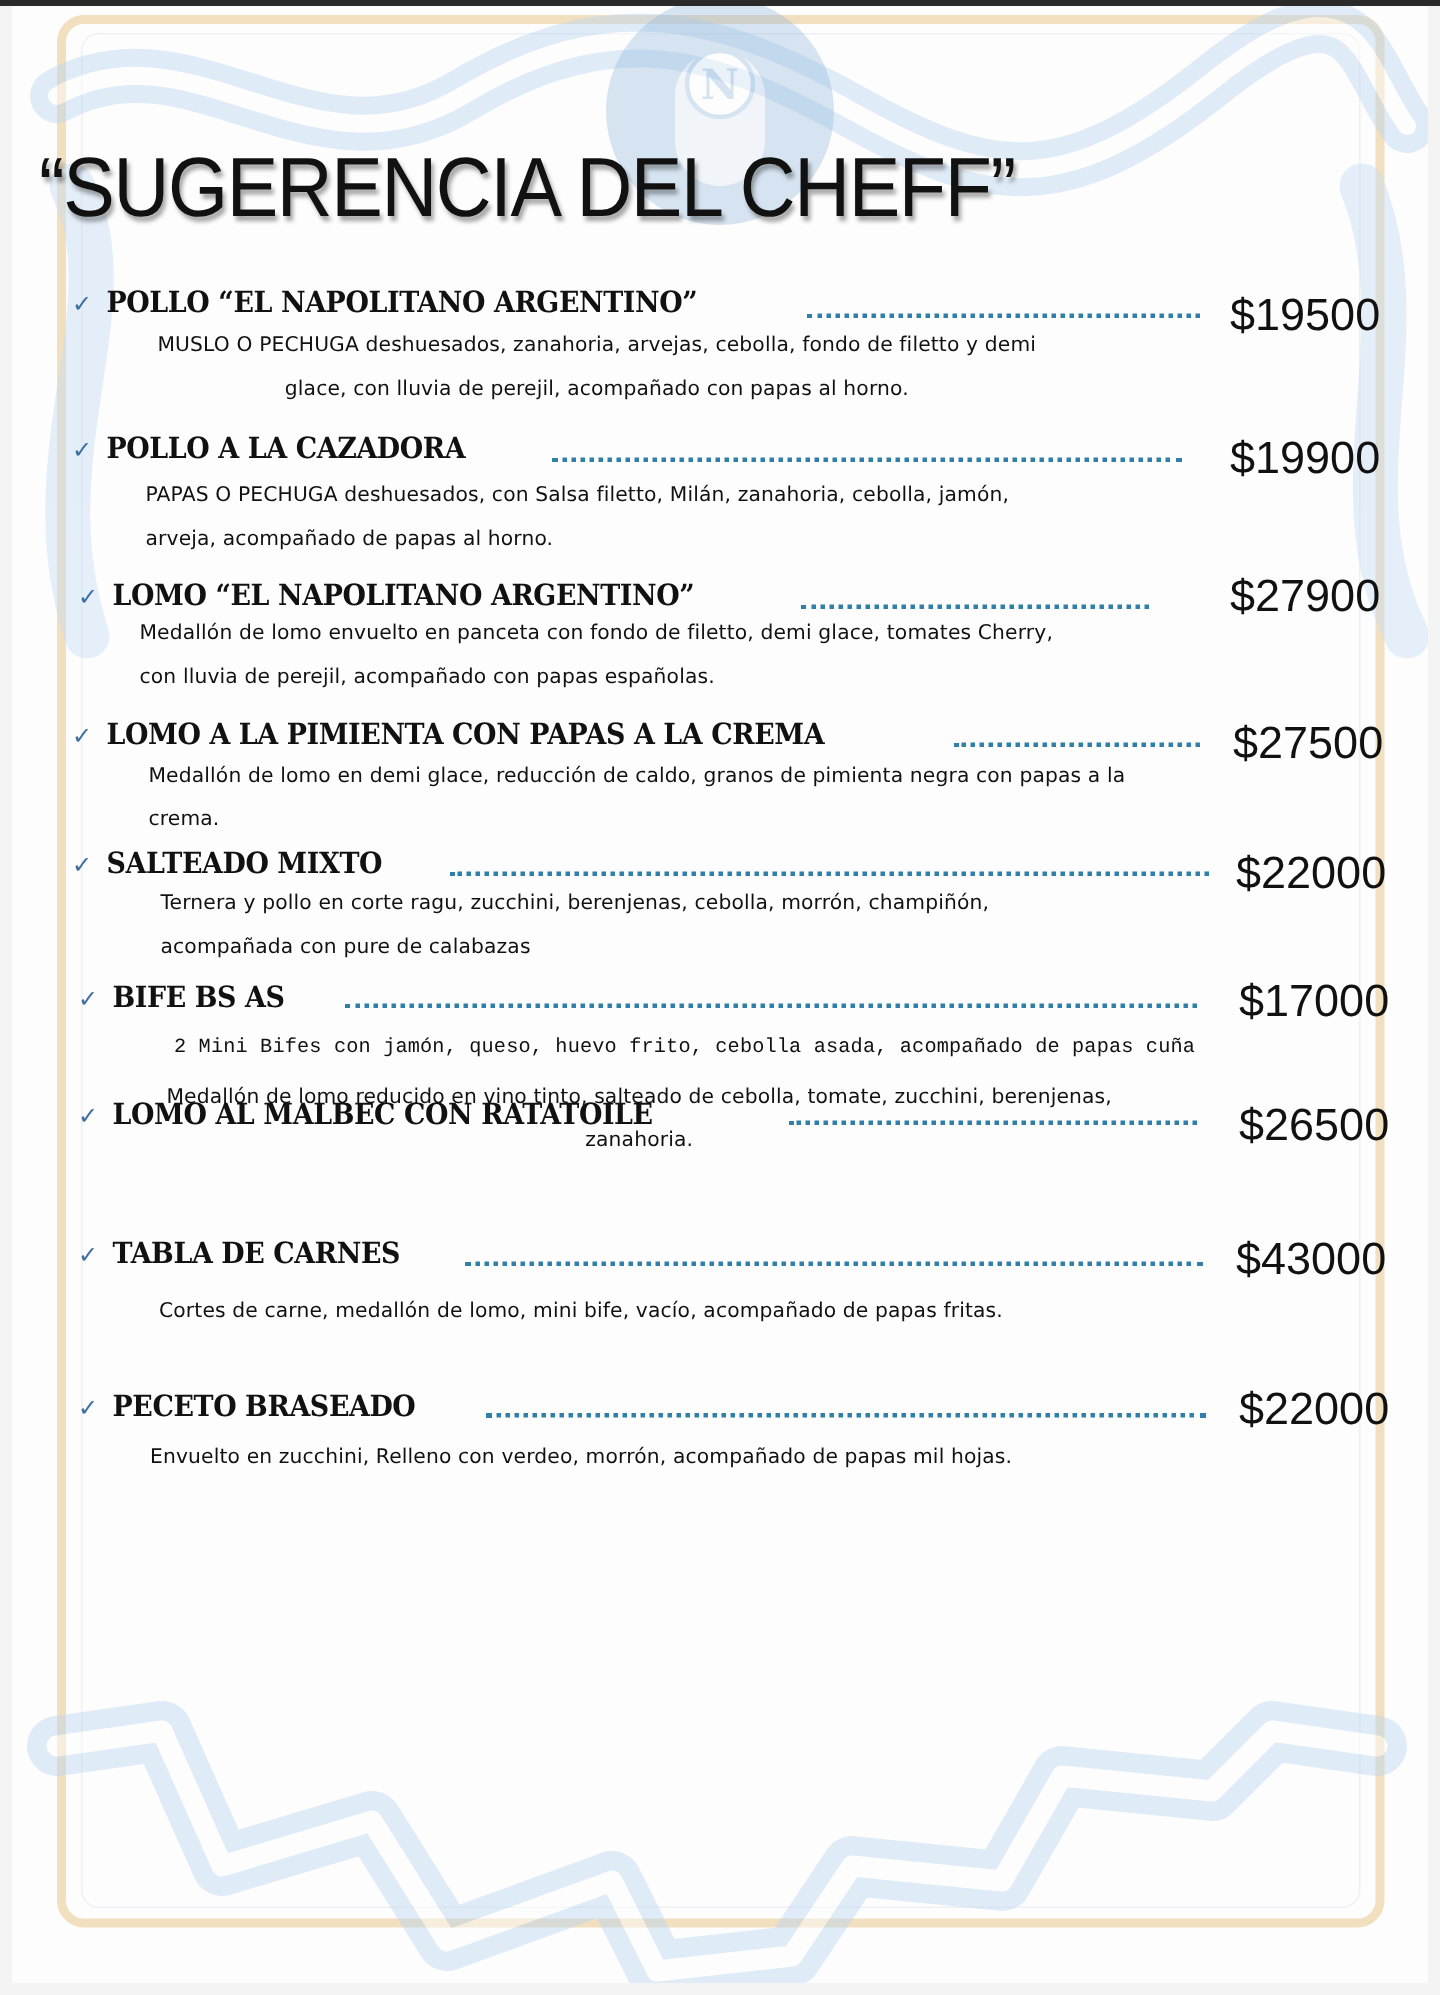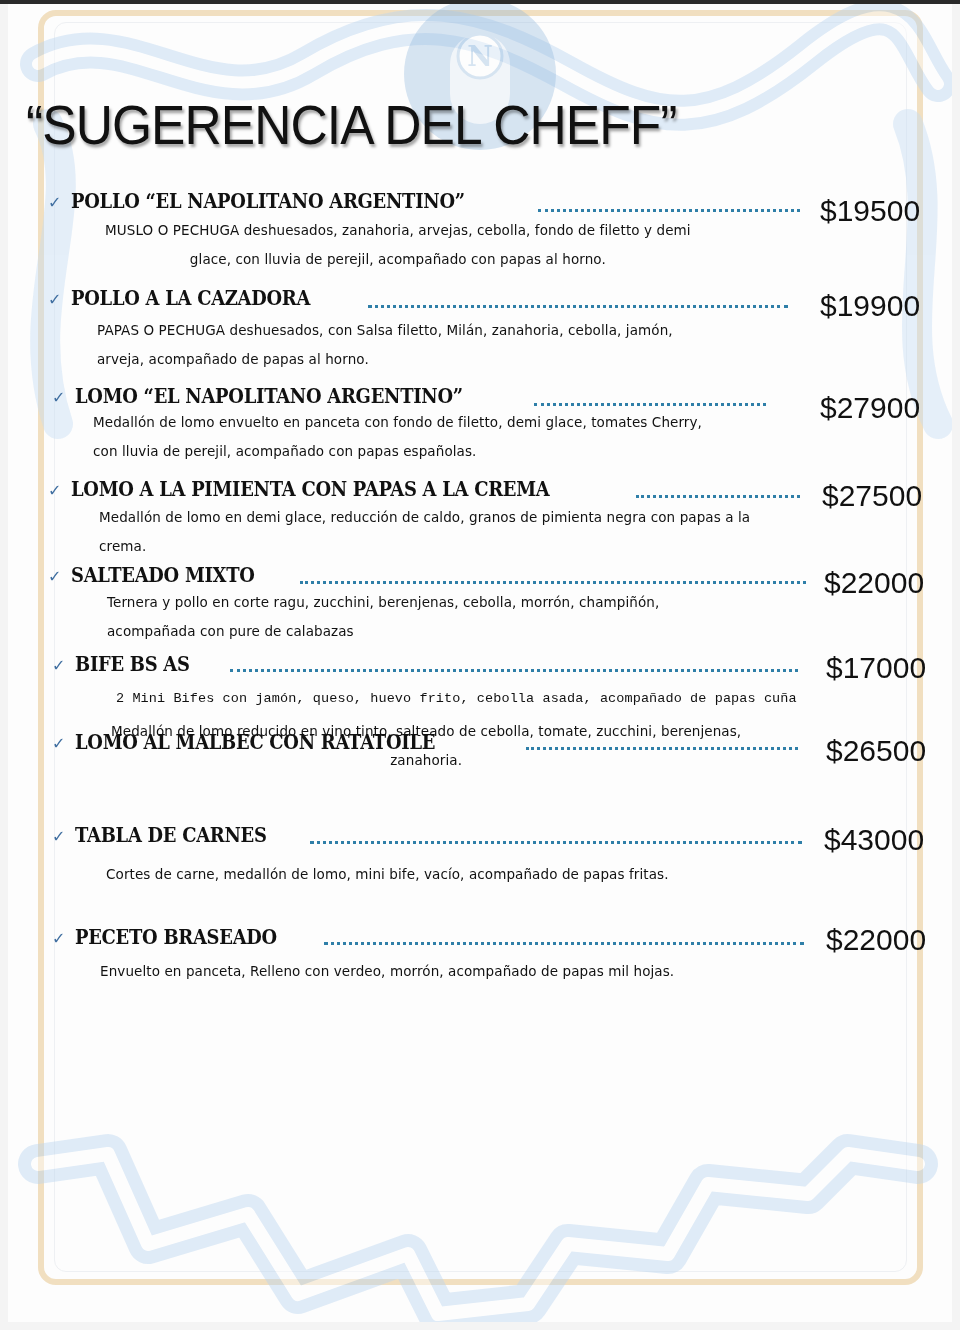--- a/index.html
+++ b/index.html
@@ -68,21 +68,21 @@
     <div class="desc" style="left:89px; top:312px;">PAPAS O PECHUGA deshuesados, con Salsa filetto, Milán, zanahoria, cebolla, jamón,
 arveja, acompañado de papas al horno.</div>
   </div>
 
   <div class="item">
     <div class="head" style="left:44px; top:381px;">
       <span class="check">✓</span>
       <span class="name">LOMO “EL NAPOLITANO ARGENTINO”</span>
     </div>
     <div class="leader" style="left:526px; top:398px; width:232px;"></div>
-    <div class="price" style="left:812px; top:387px;">$27900</div>
+    <div class="price" style="left:812px; top:377px;">$27900</div>
     <div class="desc" style="left:85px; top:404px;">Medallón de lomo envuelto en panceta con fondo de filetto, demi glace, tomates Cherry,
 con lluvia de perejil, acompañado con papas españolas.</div>
   </div>
 
   <div class="item">
     <div class="head" style="left:40px; top:474px;">
       <span class="check">✓</span>
       <span class="name">LOMO A LA PIMIENTA CON PAPAS A LA CREMA</span>
     </div>
     <div class="leader" style="left:628px; top:490px; width:164px;"></div>
@@ -133,15 +133,15 @@
     <div class="desc" style="left:98px; top:856px;">Cortes de carne, medallón de lomo, mini bife, vacío, acompañado de papas fritas.</div>
   </div>
 
   <div class="item">
     <div class="head" style="left:44px; top:922px;">
       <span class="check">✓</span>
       <span class="name">PECETO BRASEADO</span>
     </div>
     <div class="leader" style="left:316px; top:937px; width:480px;"></div>
     <div class="price" style="left:818px; top:919px;">$22000</div>
-    <div class="desc" style="left:92px; top:953px;">Envuelto en panceta, Relleno con verdeo, morrón, acompañado de papas mil hojas.</div>
+    <div class="desc" style="left:92px; top:953px;">Envuelto en zucchini, Relleno con verdeo, morrón, acompañado de papas mil hojas.</div>
   </div>
 </div>
 
 </body></html>

